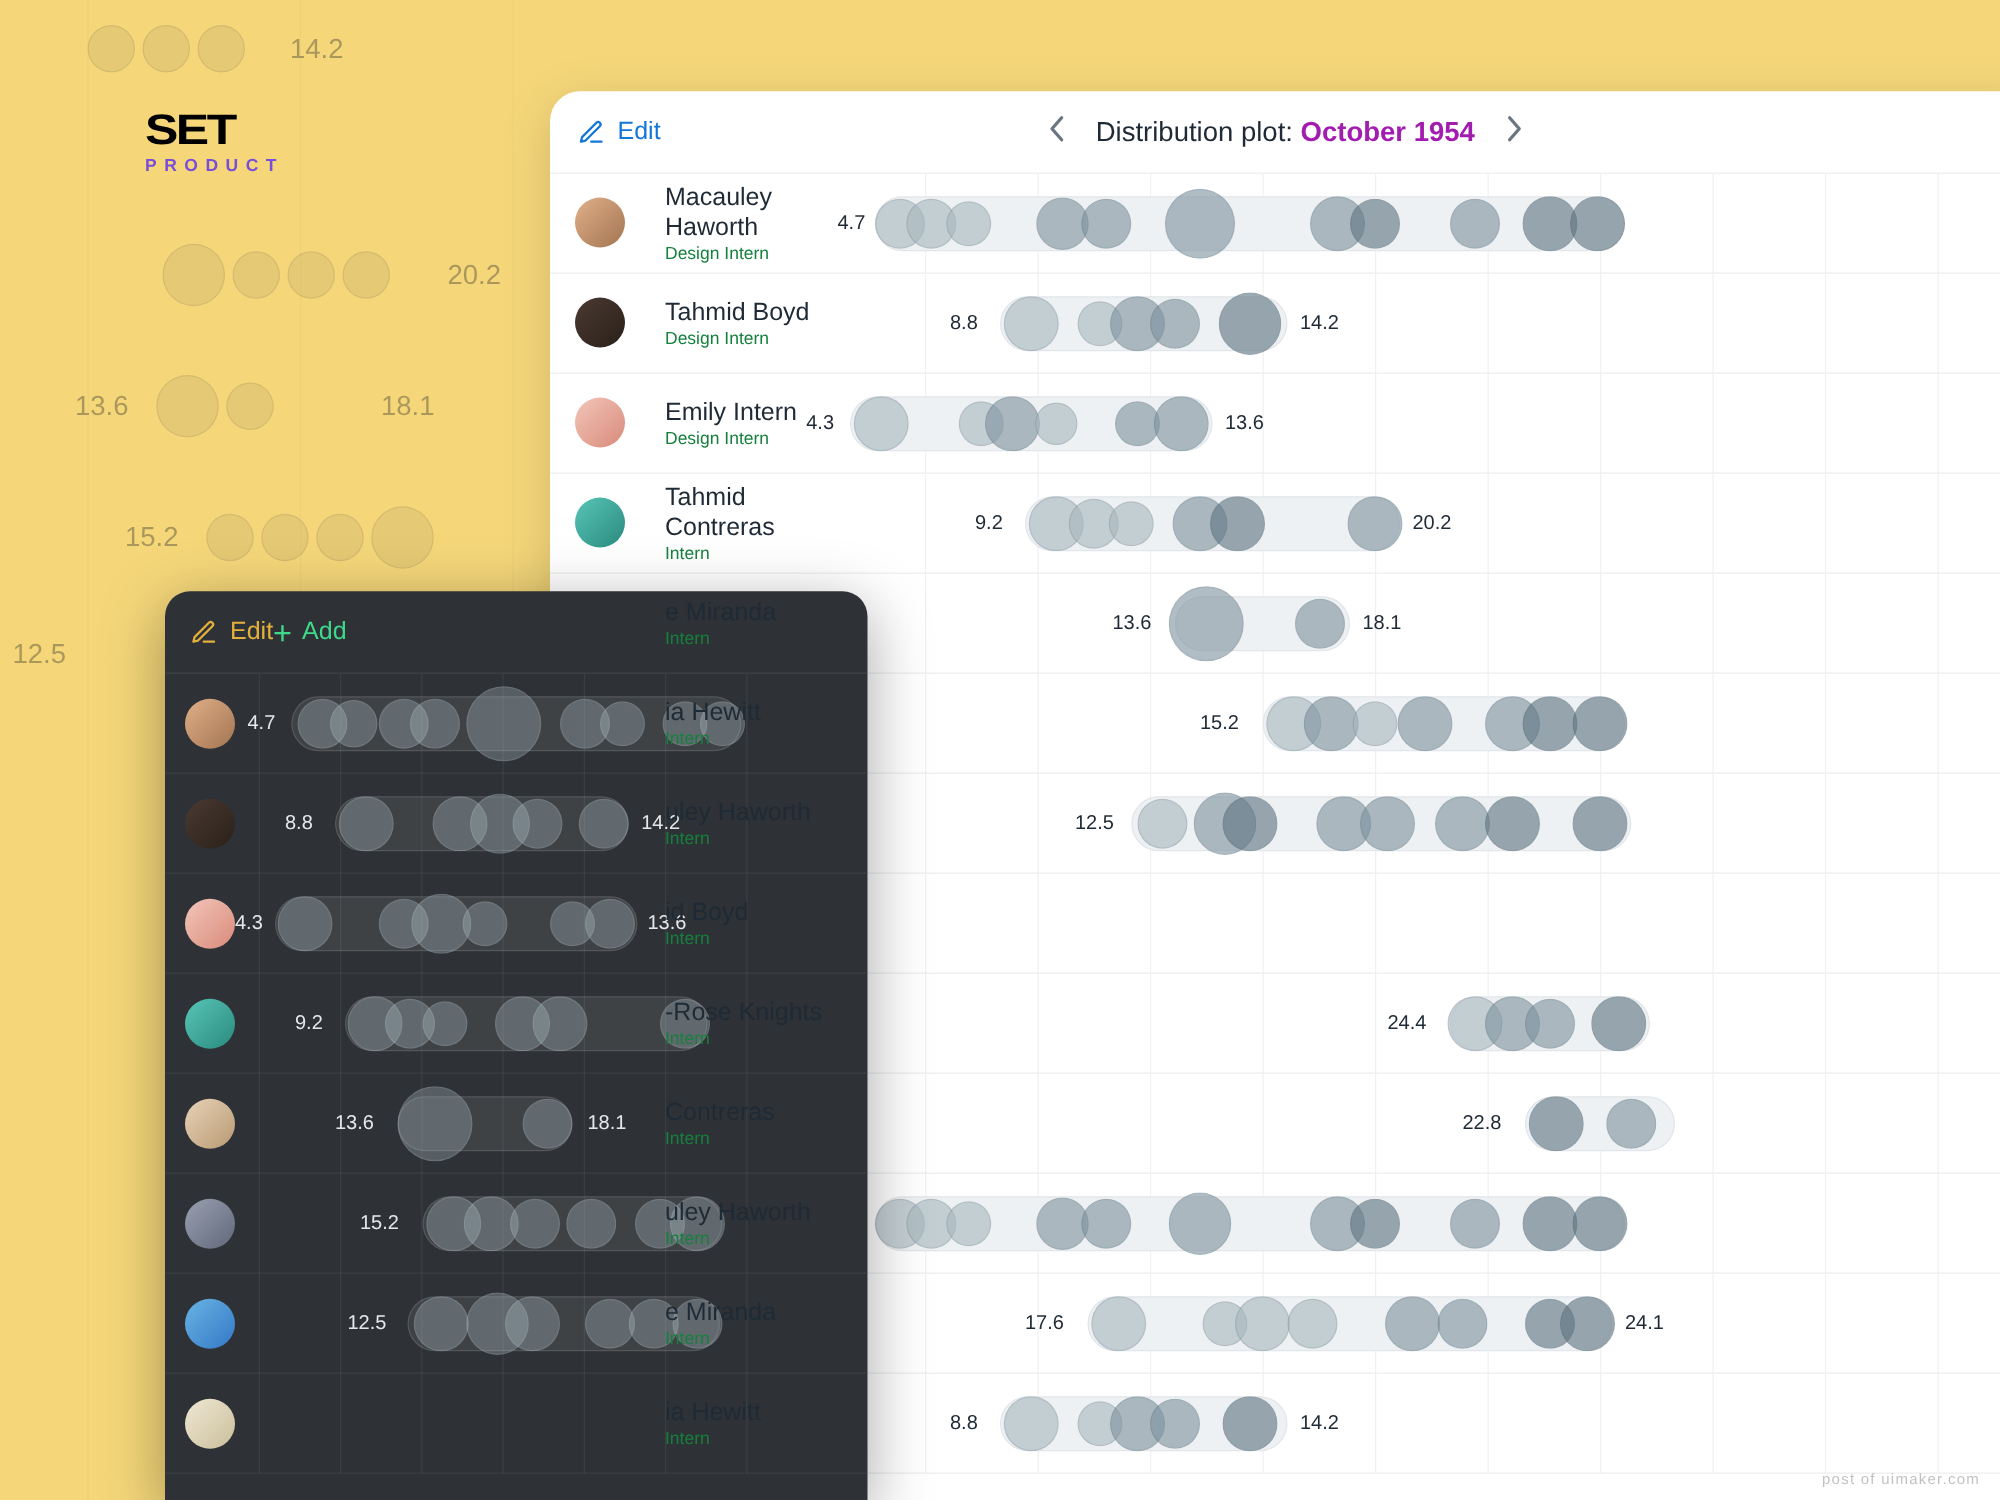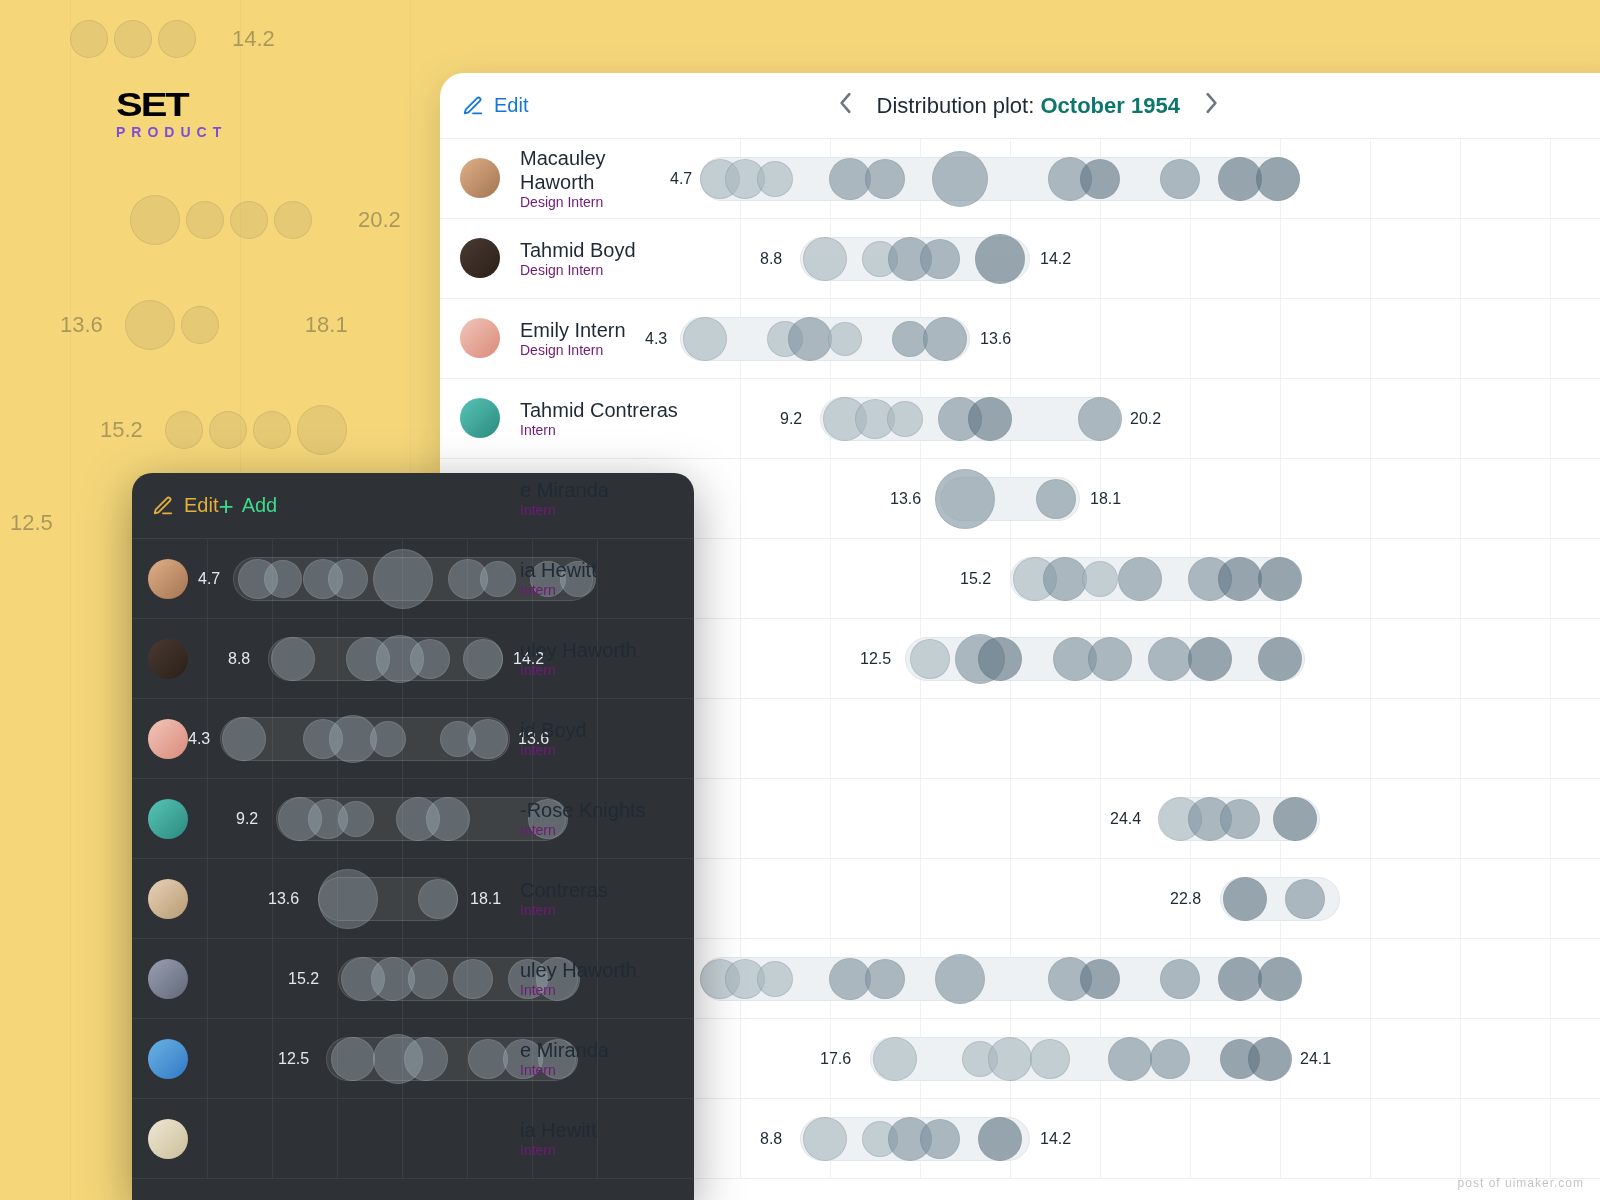--- a/index.html
+++ b/index.html
@@ -107,21 +107,21 @@
       color: #1e2a35;
       font-size: 22px;
     }
     .panel-light .title-wrap .chev {
       color: #6a7682;
       font-size: 22px;
       padding: 6px 10px;
       cursor: pointer;
     }
     .panel-light .title-wrap .month {
-      color: #0f766e;
+      color: #a21caf;
       font-weight: 700;
     }
 
     .panel-light .body {
       position: relative;
     }
     .panel-light .grid-lines {
       position: absolute;
       top: 0;
       bottom: 0;
@@ -139,21 +139,21 @@
     .row {
       display: flex;
       align-items: center;
       height: 80px;
       border-bottom: 1px solid #eceef0;
       position: relative;
     }
     .row .person {
       display: flex;
       align-items: center;
-      gap: 20px;
+      gap: 32px;
       width: 240px;
       padding-left: 20px;
       position: relative;
       z-index: 2;
     }
     .avatar {
       width: 40px;
       height: 40px;
       border-radius: 50%;
       background: linear-gradient(135deg, #c7a07a, #8a6b52);
@@ -169,21 +169,21 @@
     .avatar.c8 { background: linear-gradient(135deg, #efe7d5, #cabf9a); }
 
     .person .name {
       font-size: 20px;
       color: #1e2a35;
       font-weight: 400;
       line-height: 1.2;
     }
     .person .role {
       font-size: 14px;
-      color: #701a75;
+      color: #15803d;
       line-height: 1.2;
     }
 
     .track-area {
       flex: 1;
       height: 100%;
       position: relative;
     }
     .val {
       position: absolute;

